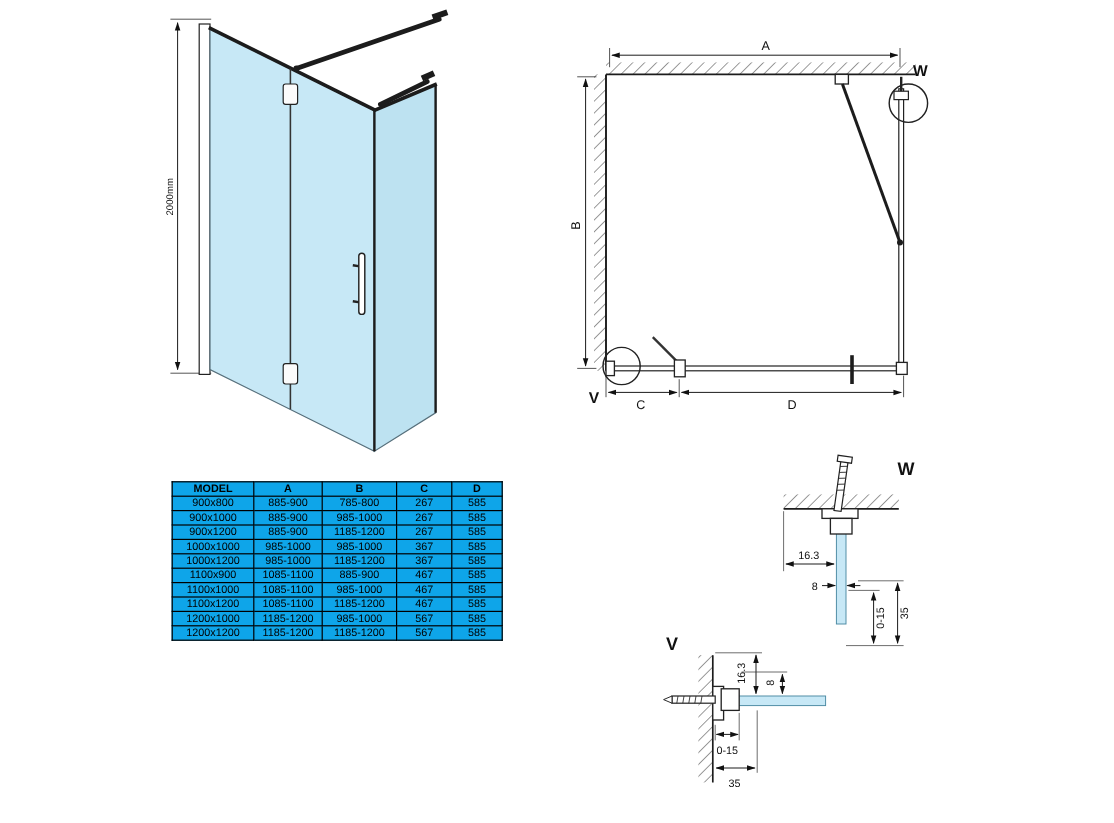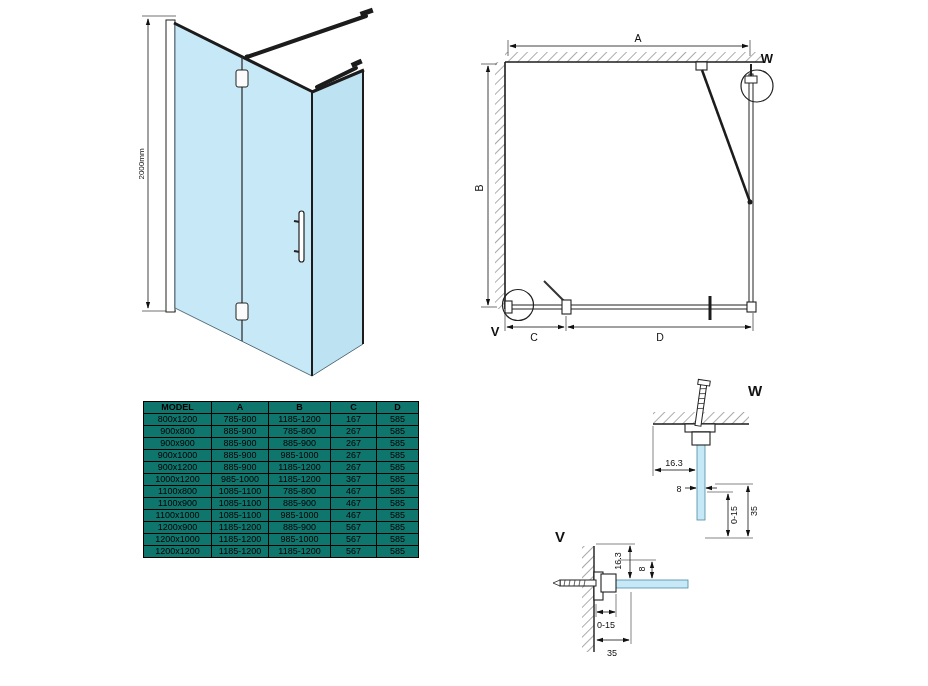--- a/index.html
+++ b/index.html
@@ -1,20 +1,20 @@
 <!DOCTYPE html>
 <html><head>
 <meta charset="utf-8">
 <style>
   * { margin:0; padding:0; box-sizing:border-box; }
   html,body { background:#ffffff; }
   body { width:928px; height:686px; font-family:"Liberation Sans", sans-serif; }
   .page { position:relative; width:928px; height:686px; background:#ffffff; overflow:hidden; }
   .abs { position:absolute; }
-  table.size { border-collapse:collapse; background:#0f766e; }
+  table.size { border-collapse:collapse; background:#0ea5e9; }
   table.size th, table.size td {
     border:1px solid #000;
     font-size:9px; line-height:11px; height:12px;
     padding:0 2px; text-align:center; color:#000;
     font-family:"Liberation Sans", sans-serif;
     white-space:nowrap;
   }
   table.size th { font-weight:bold; }
   svg text { font-family:"Liberation Sans", sans-serif; fill:#111; }
 </style>
@@ -138,87 +138,73 @@
         <tr>
             <th>MODEL</th>
             <th>A</th>
             <th>B</th>
             <th>C</th>
             <th>D</th>
           </tr>
       </thead>
       <tbody>
           <tr>
-            <td>800x1200</td>
-            <td>785-800</td>
-            <td>1185-1200</td>
-            <td>167</td>
-            <td>585</td>
-          </tr>
-          <tr>
             <td>900x800</td>
             <td>885-900</td>
             <td>785-800</td>
             <td>267</td>
             <td>585</td>
           </tr>
           <tr>
-            <td>900x900</td>
-            <td>885-900</td>
-            <td>885-900</td>
-            <td>267</td>
-            <td>585</td>
-          </tr>
-          <tr>
             <td>900x1000</td>
             <td>885-900</td>
             <td>985-1000</td>
             <td>267</td>
             <td>585</td>
           </tr>
           <tr>
             <td>900x1200</td>
             <td>885-900</td>
             <td>1185-1200</td>
             <td>267</td>
             <td>585</td>
           </tr>
           <tr>
+            <td>1000x1000</td>
+            <td>985-1000</td>
+            <td>985-1000</td>
+            <td>367</td>
+            <td>585</td>
+          </tr>
+          <tr>
             <td>1000x1200</td>
             <td>985-1000</td>
             <td>1185-1200</td>
             <td>367</td>
-            <td>585</td>
-          </tr>
-          <tr>
-            <td>1100x800</td>
-            <td>1085-1100</td>
-            <td>785-800</td>
-            <td>467</td>
             <td>585</td>
           </tr>
           <tr>
             <td>1100x900</td>
             <td>1085-1100</td>
             <td>885-900</td>
             <td>467</td>
             <td>585</td>
           </tr>
           <tr>
             <td>1100x1000</td>
             <td>1085-1100</td>
             <td>985-1000</td>
             <td>467</td>
             <td>585</td>
           </tr>
           <tr>
-            <td>1200x900</td>
-            <td>1185-1200</td>
-            <td>885-900</td>
-            <td>567</td>
+            <td>1100x1200</td>
+            <td>1085-1100</td>
+            <td>1185-1200</td>
+            <td>467</td>
             <td>585</td>
           </tr>
           <tr>
             <td>1200x1000</td>
             <td>1185-1200</td>
             <td>985-1000</td>
             <td>567</td>
             <td>585</td>
           </tr>
           <tr>

